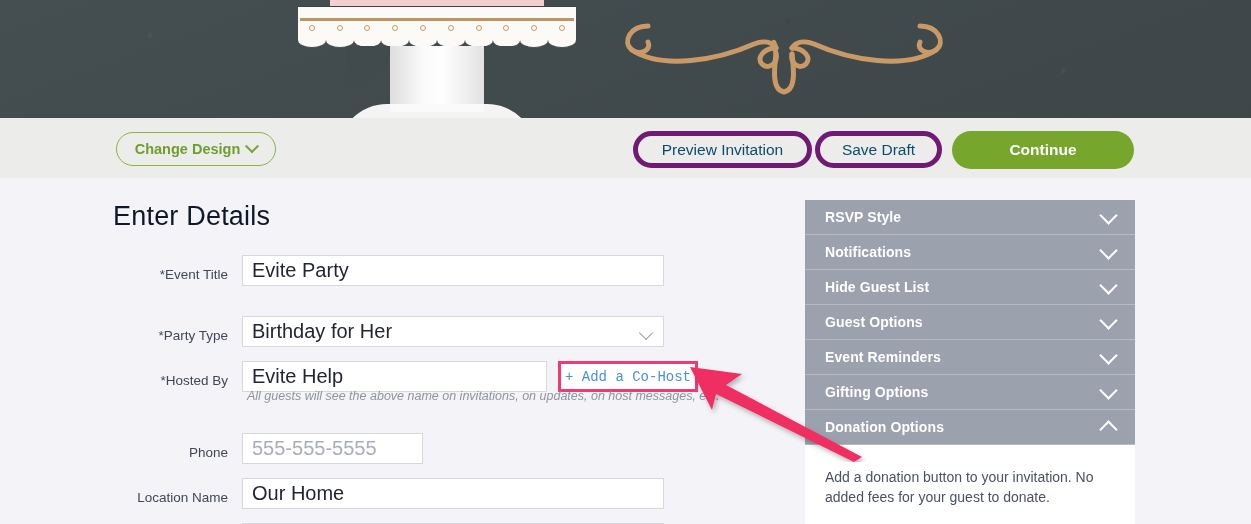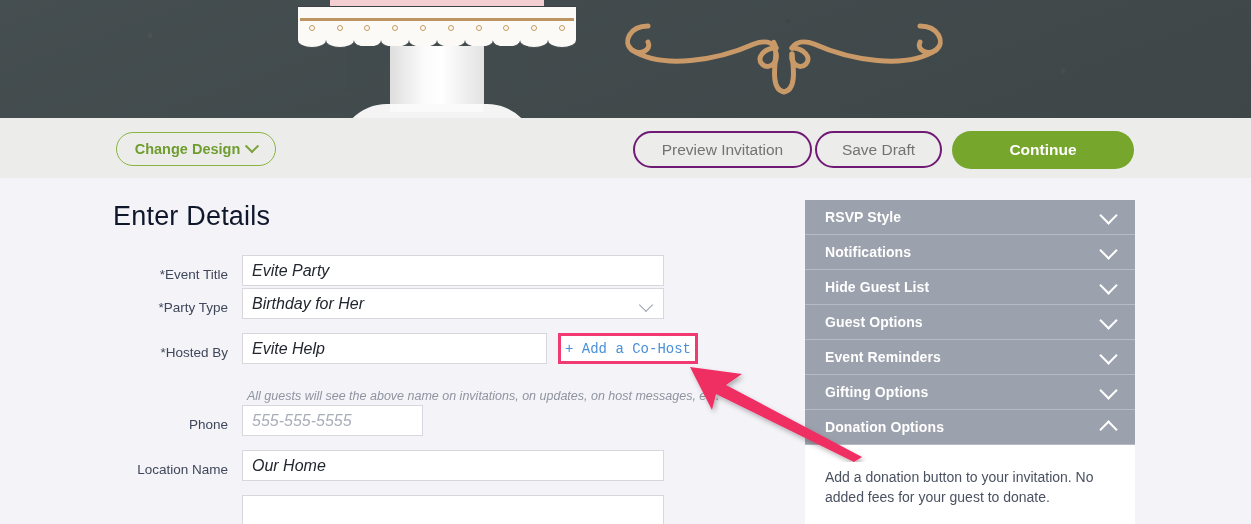--- a/index.html
+++ b/index.html
@@ -166,23 +166,23 @@
     left: 116px; top: 132px;
     width: 160px; height: 34px;
     border: 1.5px solid #8ab441;
     color: #6f9d2f;
     background: transparent;
     font-weight: bold;
     font-size: 14.5px;
     gap: 7px;
   }
   .btn-outline {
-    border: 2px solid #701a75;
+    border: 5px solid #701a75;
     background: #ecedea;
-    color: #737373;
+    color: #0c4a6e;
   }
   .btn-preview { left: 633px; top: 131px; width: 179px; height: 37px; }
   .btn-save    { left: 815px; top: 131px; width: 127px; height: 37px; }
   .btn-continue{
     left: 952px; top: 131px; width: 182px; height: 38px;
     background: #76a62c; color: #fff;
     border: none;
     font-weight: bold;
   }
   .chev-sm {
@@ -221,27 +221,26 @@
     box-sizing: border-box;
     padding-right: 0;
   }
   .lbl .req { color: #3f475a; }
   .field {
     margin-left: 14px;
     box-sizing: border-box;
     background: #fff;
     border: 1px solid #d7d7dd;
     height: 31px;
-    font-size: 16px;
+    font-size: 20px;
     color: #22262e;
     padding: 0 9px;
     line-height: 31px;
     font-family: "Liberation Sans", sans-serif;
     outline: none;
-    font-style: italic;
   }
   .field::placeholder { color: #a9adb8; }
   .w-wide { width: 422px; }
   .w-host { width: 305px; }
   .w-phone{ width: 181px; }
 
   .select-wrap { position: relative; margin-left: 14px; }
   .select-wrap .field { margin-left: 0; }
   .sel-chevron {
     position: absolute;
@@ -389,21 +388,21 @@
   </div>
 
   <div class="btn btn-outline btn-preview">Preview Invitation</div>
   <div class="btn btn-outline btn-save">Save Draft</div>
   <div class="btn btn-continue">Continue</div>
 
   <div class="page-title">Enter Details</div>
 
   <div class="form">
 
-    <div class="row" style="margin-bottom:2px;">
+    <div class="row" style="margin-bottom:30px;">
       <div class="lbl">
         <span class="req">*</span><span>Event Title</span>
       </div>
       <input class="field w-wide" type="text" value="Evite Party" style="">
     </div>
 
     <div class="row" style="margin-bottom:14px;">
       <div class="lbl">
         <span class="req">*</span><span>Party Type</span>
       </div>

